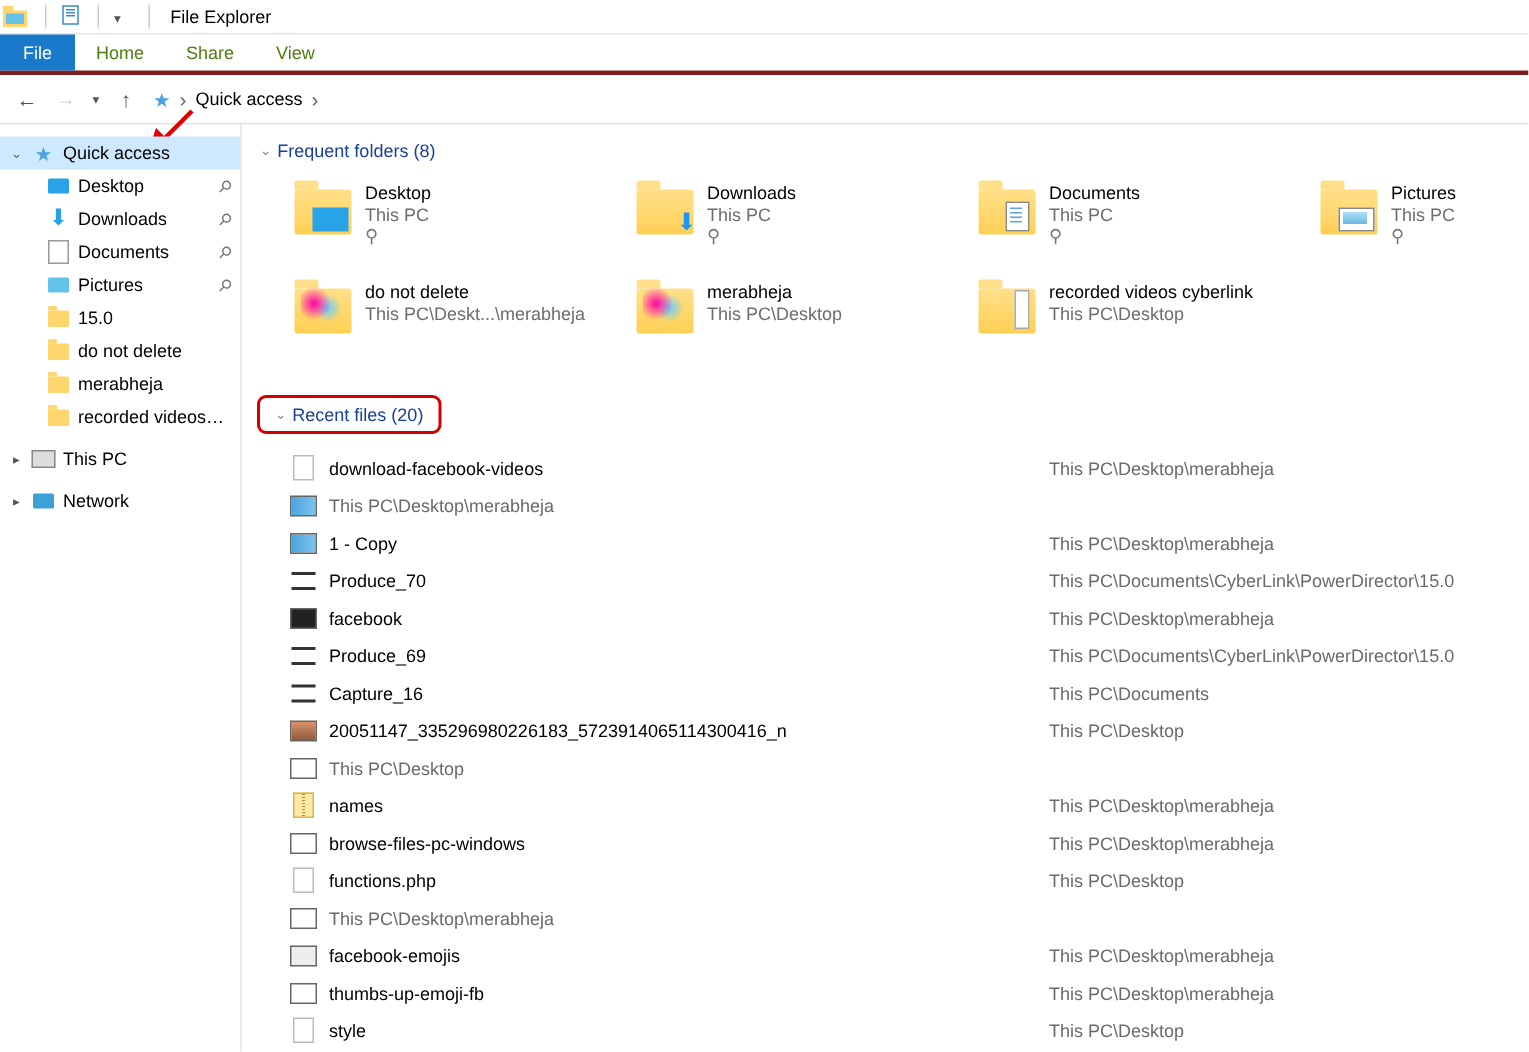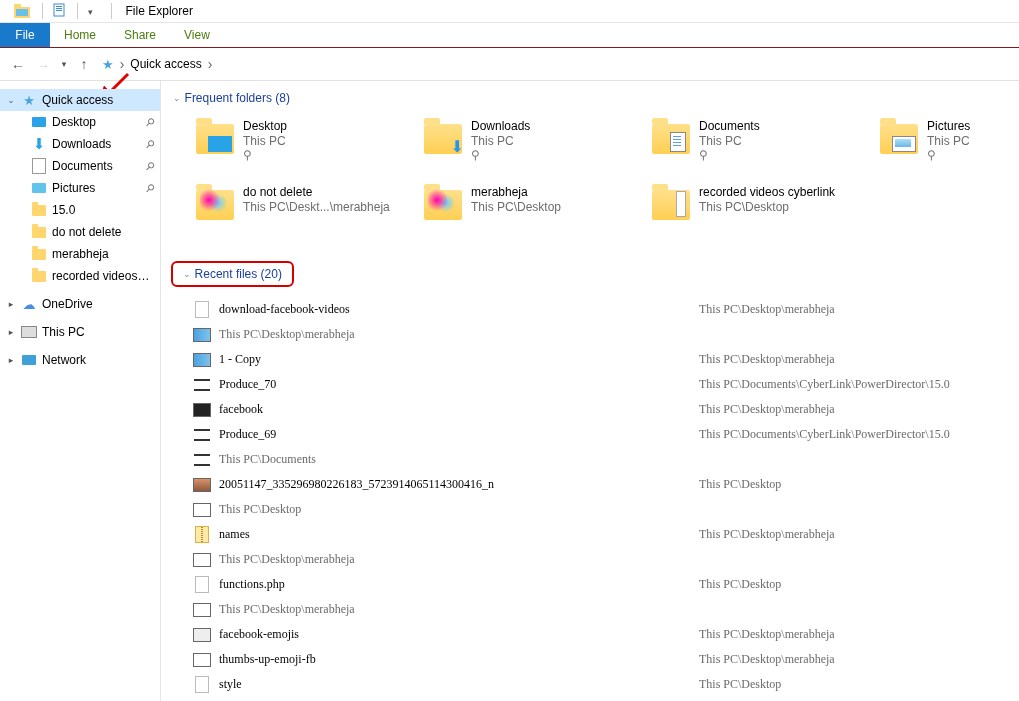--- a/index.html
+++ b/index.html
@@ -1,32 +1,32 @@
 <!DOCTYPE html>
 <html><head>
 <meta charset="utf-8">
 <style>
   html, body { margin: 0; padding: 0; font-family: "Segoe UI", Tahoma, sans-serif; font-size: 12px; color: #000; background: #fff; }
   body { width: 1019px; height: 701px; overflow: hidden; }
 
   
-  .titlebar { height: 22px; display: flex; align-items: center; border-bottom: 1px solid #e5e5e5; padding-left: 14px; }
+  .titlebar { height: 22px; display: flex; align-items: center; border-bottom: 1px solid #e5e5e5; padding-left: 2px; }
   .titlebar .qat-icons { display: flex; gap: 6px; align-items: center; margin-right: 6px; }
   .titlebar .vsep { width: 1px; height: 16px; background: #ccc; margin: 0 4px; }
   .titlebar .title-text { padding-left: 4px; }
 
   .explorer-glyph { width: 18px; height: 16px; display: inline-block; position: relative; }
 
   .chev-down-sm::before { content: "▾"; font-size: 9px; color: #555; }
   .chev-right-sm::before { content: "▸"; font-size: 9px; color: #555; }
   .chev-left::before { content: "←"; font-size: 14px; color: #555; }
   .arrow-up::before { content: "↑"; font-size: 14px; color: #555; }
 
   
-  .ribbon { height: 24px; display: flex; align-items: stretch; border-bottom: 1px solid #7f1d1d; }
+  .ribbon { height: 24px; display: flex; align-items: stretch; border-bottom: 3px solid #7f1d1d; }
   .ribbon .file-tab { background: #1979ca; color: #fff; width: 50px; display: flex; align-items: center; justify-content: center; font-size: 12px; }
   .ribbon .tab { padding: 0 14px; display: flex; align-items: center; color: #4d7c0f; }
 
   
   .navbar { height: 32px; display: flex; align-items: center; border-bottom: 1px solid #e1e1e1; padding: 0 6px; gap: 2px; }
   .navbtn { width: 24px; height: 24px; display: flex; align-items: center; justify-content: center; color: #777; }
   .navbtn.enabled { color: #333; }
   .addrbar { flex: 1; height: 22px; display: flex; align-items: center; padding: 0 4px; gap: 2px; }
   .crumb-chev::before { content: "›"; color: #666; font-size: 14px; padding: 0 4px;}
   .qa-star { color: #4aa3df; }
@@ -83,21 +83,21 @@
   .overlay.documents-lines::after { content: ""; position: absolute; left: 2px; top: 3px; width: 8px; height: 1px; background: #5aa3e0; box-shadow: 0 3px 0 #5aa3e0, 0 6px 0 #5aa3e0, 0 9px 0 #5aa3e0; }
   .overlay.pics { width: 22px; height: 14px; background: #fff; border: 1px solid #888; right: 2px; bottom: 2px; }
   .overlay.pics::after { content: ""; position: absolute; left: 2px; top: 2px; width: 16px; height: 8px; background: linear-gradient(#aee1f9,#6bb6e3); }
   .overlay.people { width: 30px; height: 30px; right: 4px; bottom: 2px; background: radial-gradient(circle at 30% 40%, #f0a, transparent 40%), radial-gradient(circle at 60% 50%, #6cf, transparent 40%); border-radius: 2px; }
   .overlay.video { width: 8px; height: 24px; background: #fff; right: 4px; bottom: 3px; border: 1px solid #aaa; }
   .ff-info .name { color: #000; }
   .ff-info .loc { color: #6d6d6d; margin-top: 1px; }
   .ff-info .pin2::before { content: "⚲"; color: #777; font-size: 12px; }
 
   
-  .rf-list { margin: 6px 0 11px 22px; font-family: Liberation Serif, serif; }
+  .rf-list { margin: 6px 0 11px 22px; }
   .rf-row { display: flex; align-items: center; height: 25px; }
   .rf-row .ico { width: 18px; height: 16px; margin-right: 8px; display: inline-flex; align-items: center; justify-content: center; flex-shrink: 0; }
   .rf-row .name { flex: 0 0 480px; }
   .rf-row .loc { color: #6a6a6a; }
   .file-ico { width: 12px; height: 15px; background: #fff; border: 1px solid #bbb; position: relative; }
   .thumb-ico { width: 16px; height: 12px; background: #999; border: 1px solid #666; }
   .thumb-ico.col { background: linear-gradient(90deg,#4aa3e0,#7fc2eb); }
   .thumb-ico.photo { background: linear-gradient(#d9916a,#8e5a3e); }
   .thumb-ico.dark { background: #222; }
   .thumb-ico.white { background: #fff; }
@@ -224,25 +224,20 @@
         <div class="side-item child">
           <span class="icon">
             <span class="folder-ico"></span>
           </span>
           <span class="label">recorded videos cyberlink</span>
         </div>
       </div>
 
     <div class="side-item section">
       <span class="expander chev-right-sm"></span>
-      <span class="icon onedrive-ico"></span>
-      <span class="label">OneDrive</span>
-    </div>
-    <div class="side-item section">
-      <span class="expander chev-right-sm"></span>
       <span class="icon">
           <span class="thispc-ico"></span>
         </span>
       <span class="label">This PC</span>
     </div>
     <div class="side-item section">
       <span class="expander chev-right-sm"></span>
       <span class="icon">
           <span class="network-ico"></span>
         </span>
@@ -384,20 +379,21 @@
           <span class="ico">
             <span class="strip-ico"></span>
           </span>
           <span class="name">Produce_69</span>
           <span class="loc">This PC\Documents\CyberLink\PowerDirector\15.0</span>
         </div>
         <div class="rf-row">
           <span class="ico">
             <span class="strip-ico"></span>
           </span>
+          <span class="name">Capture_16</span>
           <span class="loc">This PC\Documents</span>
         </div>
         <div class="rf-row">
           <span class="ico">
             <span class="thumb-ico photo"></span>
           </span>
           <span class="name">20051147_335296980226183_5723914065114300416_n</span>
           <span class="loc">This PC\Desktop</span>
         </div>
         <div class="rf-row">
@@ -410,20 +406,21 @@
           <span class="ico">
             <span class="zip-ico"></span>
           </span>
           <span class="name">names</span>
           <span class="loc">This PC\Desktop\merabheja</span>
         </div>
         <div class="rf-row">
           <span class="ico">
             <span class="thumb-ico white"></span>
           </span>
+          <span class="name">browse-files-pc-windows</span>
           <span class="loc">This PC\Desktop\merabheja</span>
         </div>
         <div class="rf-row">
           <span class="ico">
             <span class="file-ico"></span>
           </span>
           <span class="name">functions.php</span>
           <span class="loc">This PC\Desktop</span>
         </div>
         <div class="rf-row">

